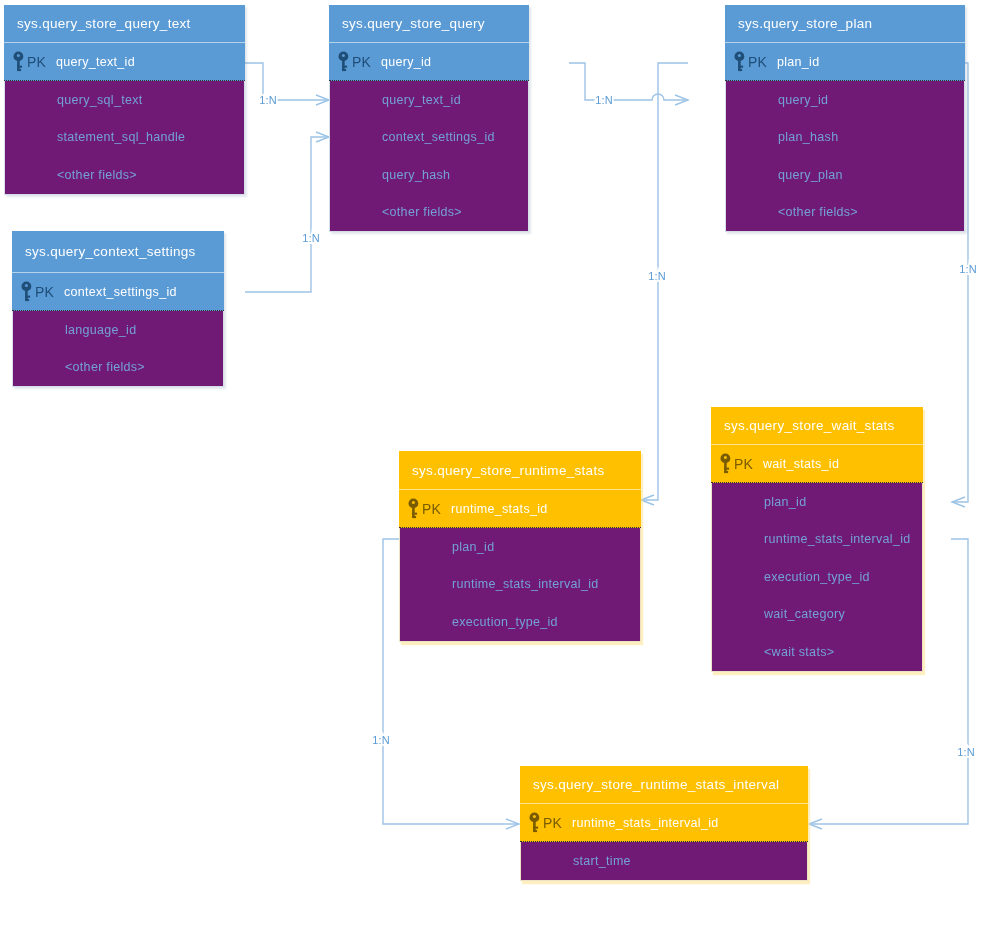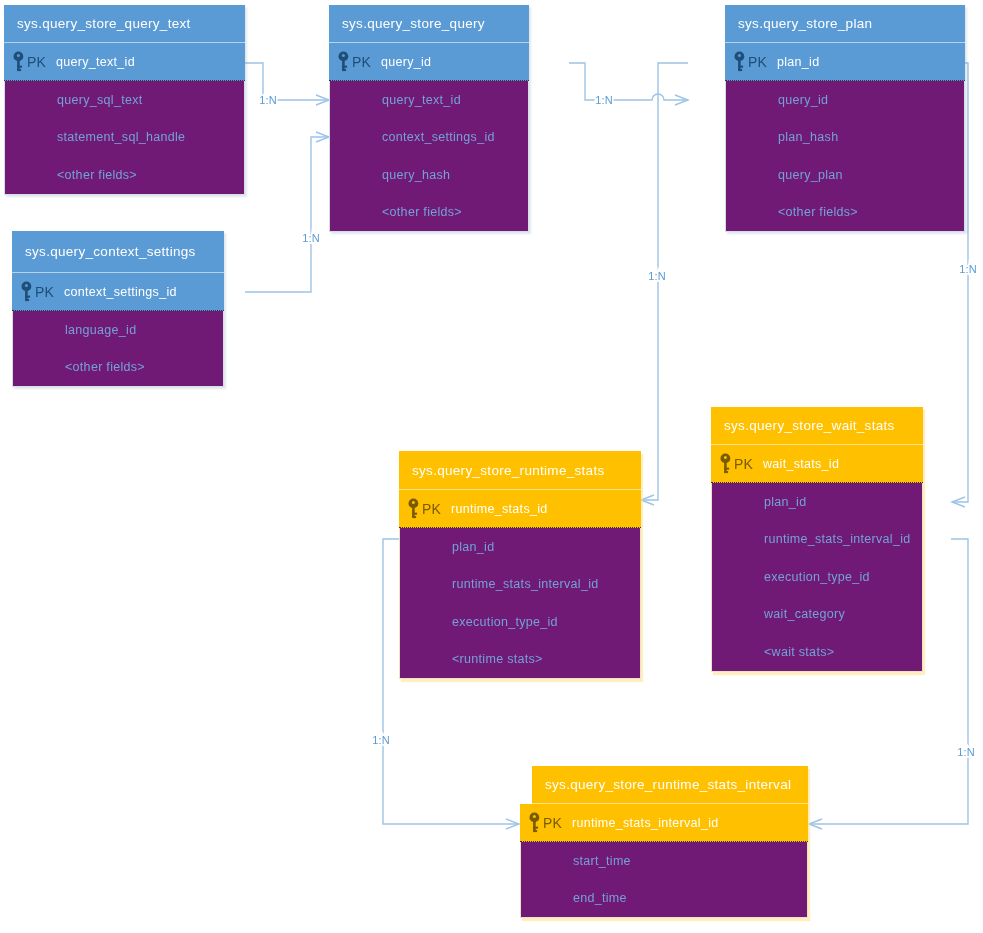--- a/index.html
+++ b/index.html
@@ -157,21 +157,20 @@
               <rect class="keyfill" x="5.1" y="18.0" width="4.0" height="2.1"></rect>
             </svg>
           </span>
           <span class="pkbadge">PK</span>
           <span class="pkname">runtime_stats_id</span>
         </div>
         <div class="tbody">
           <div class="frow">plan_id</div>
           <div class="frow">runtime_stats_interval_id</div>
           <div class="frow">execution_type_id</div>
-          <div class="frow">&lt;runtime stats&gt;</div>
         </div>
       </div>
       <div class="table orange" style="left: 711px; top: 407px; width: 212px;">
         <div class="hdr" style="height: 38px;">sys.query_store_wait_stats</div>
         <div class="pkrow">
           <span class="keyicon">
             <svg viewBox="0 0 14 22">
               <circle class="keyfill" cx="6.4" cy="5.4" r="4.9"></circle>
               <circle class="keyhole" cx="6.4" cy="4.6" r="1.5"></circle>
               <rect class="keyfill" x="5.1" y="8.5" width="2.6" height="11.5" rx="1"></rect>
@@ -184,33 +183,32 @@
         </div>
         <div class="tbody">
           <div class="frow">plan_id</div>
           <div class="frow">runtime_stats_interval_id</div>
           <div class="frow">execution_type_id</div>
           <div class="frow">wait_category</div>
           <div class="frow">&lt;wait stats&gt;</div>
         </div>
       </div>
       <div class="table orange" style="left: 520px; top: 766px; width: 288px;">
-        <div class="hdr" style="height: 38px; margin-left: 12px;">sys.query_store_runtime_stats_interval</div>
+        <div class="hdr" style="height: 38px;">sys.query_store_runtime_stats_interval</div>
         <div class="pkrow">
           <span class="keyicon">
             <svg viewBox="0 0 14 22">
               <circle class="keyfill" cx="6.4" cy="5.4" r="4.9"></circle>
               <circle class="keyhole" cx="6.4" cy="4.6" r="1.5"></circle>
               <rect class="keyfill" x="5.1" y="8.5" width="2.6" height="11.5" rx="1"></rect>
               <rect class="keyfill" x="5.1" y="14.6" width="5.0" height="2.1"></rect>
               <rect class="keyfill" x="5.1" y="18.0" width="4.0" height="2.1"></rect>
             </svg>
           </span>
           <span class="pkbadge">PK</span>
           <span class="pkname">runtime_stats_interval_id</span>
         </div>
         <div class="tbody">
           <div class="frow">start_time</div>
-          <div class="frow">end_time</div>
         </div>
       </div>
     </div>
 </div>
 
 </body></html>

